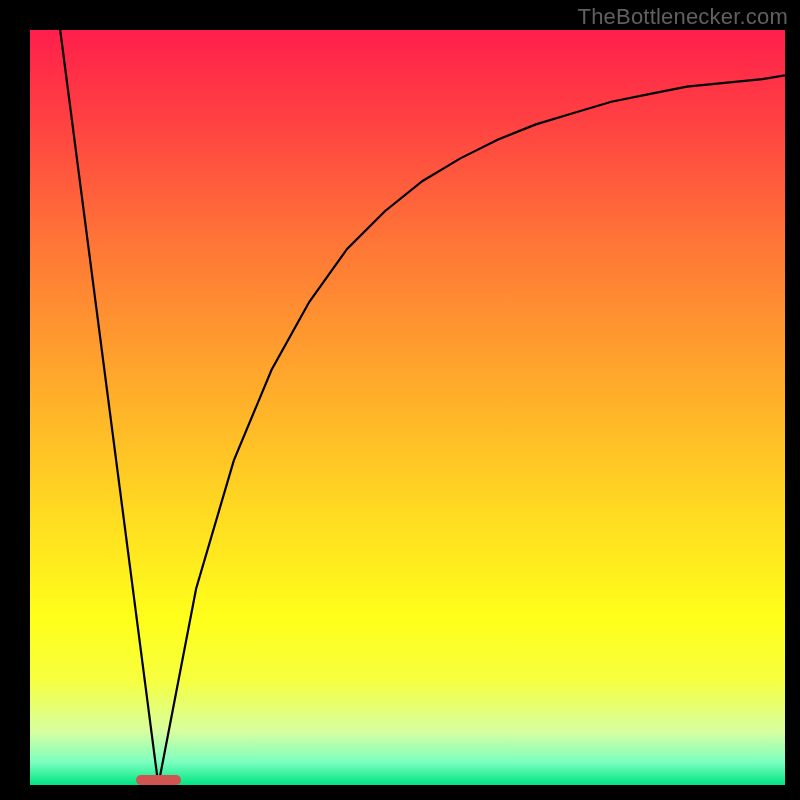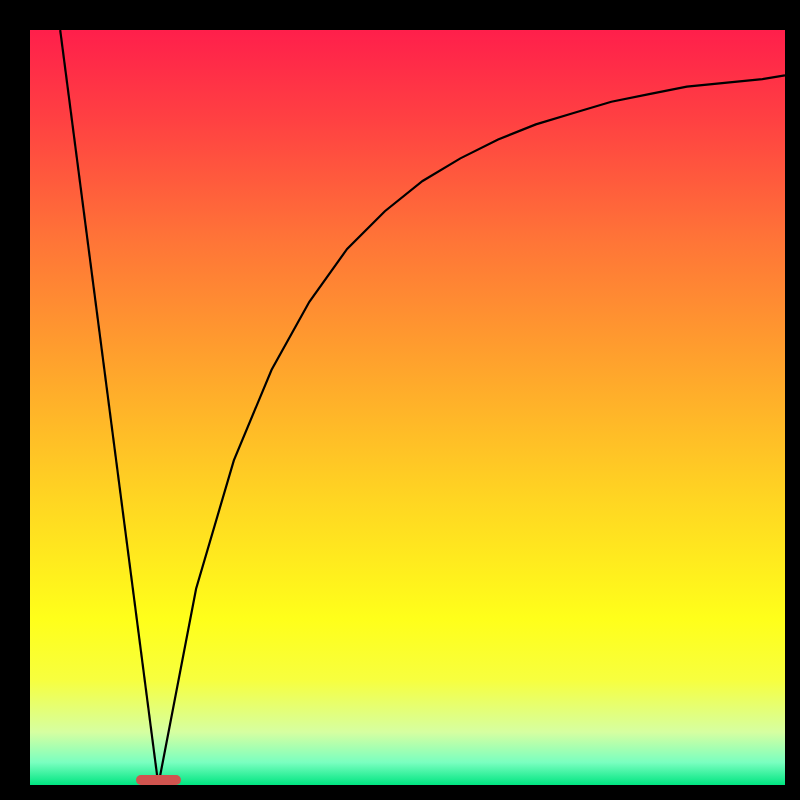--- a/index.html
+++ b/index.html
@@ -55,20 +55,21 @@
     position: absolute;
     height: 10px;
     border-radius: 5px;
     background: #d0544f;
   }
 </style>
 </head>
 <body>
 <div class="frame">
 
+  <div class="watermark">TheBottlenecker.com</div>
 
   <div class="plot-area">
 
     <svg class="curves" viewBox="0 0 755 755" preserveAspectRatio="none">
       <path id="left-branch" fill="none" stroke="#000" stroke-width="2.2" d="M30.20 0.00 L128.35 755.00"></path>
       <path id="right-branch" fill="none" stroke="#000" stroke-width="2.2" d="M128.35 755.00 L166.10 558.70 L203.85 430.35 L241.60 339.75 L279.35 271.80 L317.10 218.95 L354.85 181.20 L392.60 151.00 L430.35 128.35 L468.10 109.48 L505.85 94.38 L543.60 83.05 L581.35 71.73 L619.10 64.17 L656.85 56.63 L694.60 52.85 L732.35 49.07 L755.00 45.30"></path>
     </svg>
 
     <div id="min-marker" class="minimum-marker" style="left: 105.7px; width: 45.3px; bottom: 0px; background: rgb(208, 84, 79);"></div>
 

